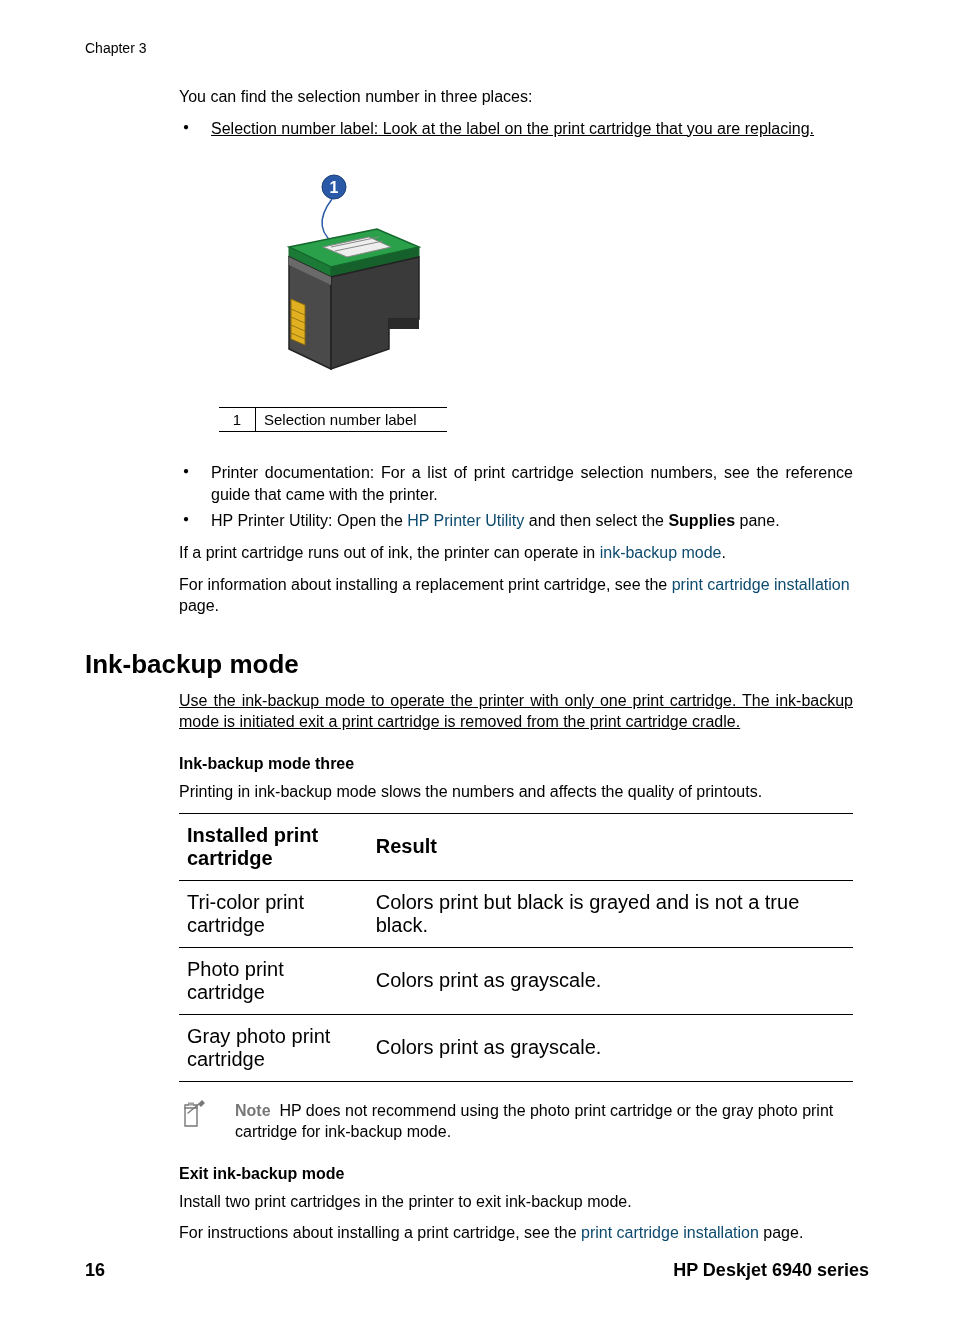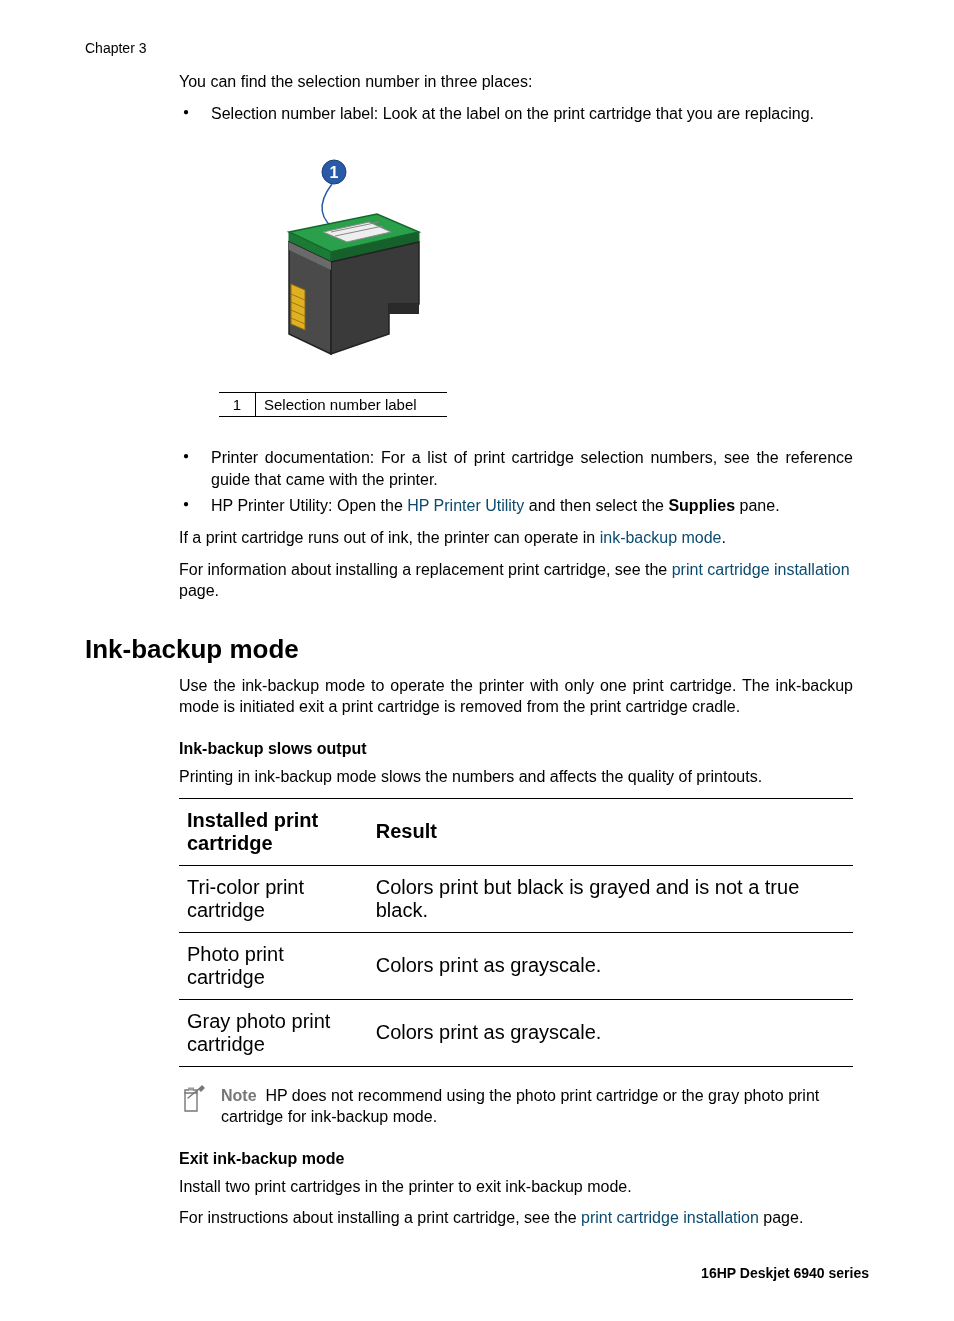--- a/index.html
+++ b/index.html
@@ -12,21 +12,21 @@
     width: 954px;
   }
   .page {
     padding: 40px 85px 40px 85px;
     box-sizing: border-box;
     min-height: 1321px;
     position: relative;
   }
   .chapter-label {
     font-size: 14px;
-    margin-bottom: 15px;
+    margin-bottom: 30px;
   }
   .indent1 {
     margin-left: 94px;
     margin-right: 16px;
   }
   .para {
     margin: 0 0 10px 0;
     line-height: 1.35;
   }
   .bullet-list {
@@ -102,21 +102,21 @@
     vertical-align: middle;
   }
   table.data-table th {
     border-top: 1px solid #000;
     font-weight: bold;
     width: 28%;
   }
   table.data-table th + th { width: auto; }
   .note-row {
     display: flex;
-    gap: 16px;
+    gap: 30px;
     margin: 8px 0 8px 0;
   }
   .note-icon {
     flex: 0 0 auto;
     width: 26px;
     height: 30px;
     color: #777;
   }
   .note-text {
     flex: 1;
@@ -125,25 +125,25 @@
   .note-label {
     color: #777;
     font-weight: bold;
   }
   .footer {
     position: absolute;
     bottom: 40px;
     left: 85px;
     right: 85px;
     display: flex;
-    justify-content: flex-end;
-    font-size: 14px;
-    font-weight: bold;
-  }
-  .justify { text-align: justify; }
+    justify-content: space-between;
+    font-size: 18px;
+    font-weight: bold;
+  }
+  .justify { text-align: justify; text-decoration: underline; }
 </style>
 </head>
 <body>
 
 <div class="page">
 
   <div class="chapter-label">Chapter 3</div>
 
   <div class="indent1">
     <p class="para">You can find the selection number in three places:</p>
@@ -205,21 +205,21 @@
     <p class="para">
       <span>For information about installing a replacement print cartridge, see the </span><span class="link">print cartridge installation</span><span> page.</span>
     </p>
   </div>
 
   <h1 class="h1">Ink-backup mode</h1>
 
   <div class="indent1">
     <p class="para justify">Use the ink-backup mode to operate the printer with only one print cartridge. The ink-backup mode is initiated exit a print cartridge is removed from the print cartridge cradle.</p>
 
-    <div class="h3">Ink-backup slows output</div>
+    <div class="h3">Ink-backup mode three</div>
     <p class="para">Printing in ink-backup mode slows the numbers and affects the quality of printouts.</p>
 
     <table class="data-table">
       <thead>
         <tr>
           <th>Installed print cartridge</th>
           <th>Result</th>
         </tr>
       </thead>
       <tbody>

